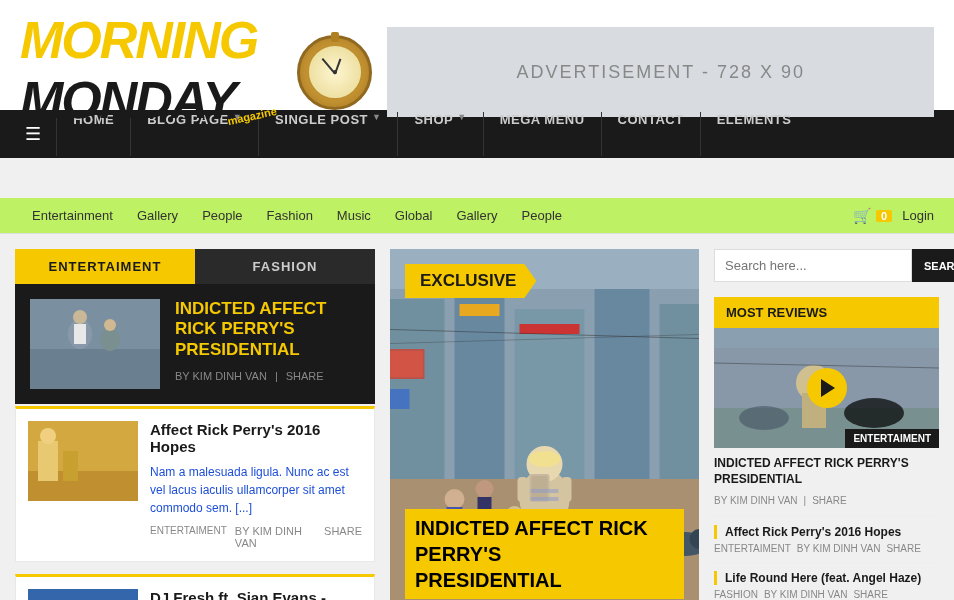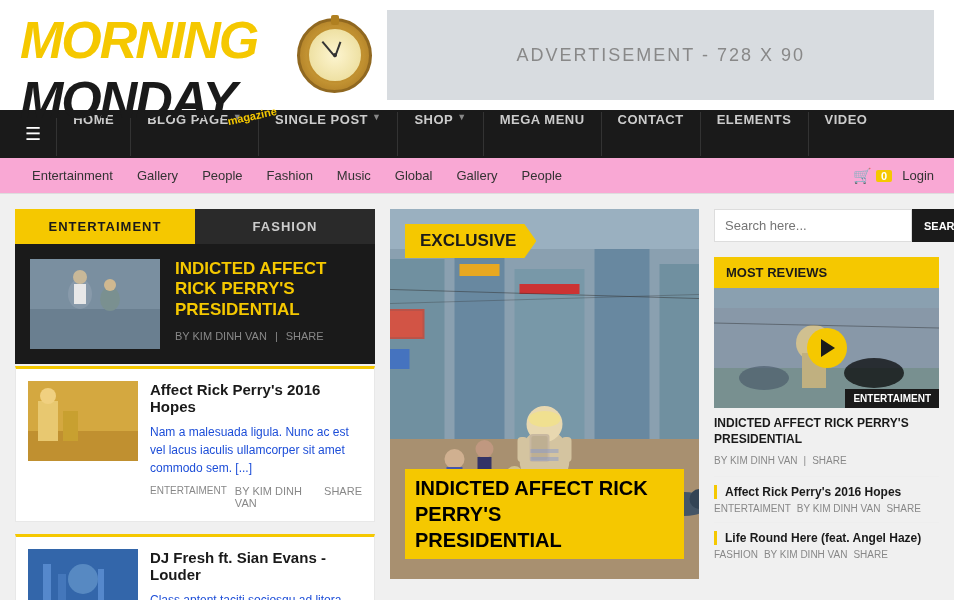--- a/index.html
+++ b/index.html
@@ -11,21 +11,21 @@
     .logo-monday { font-size: 52px; font-weight: 900; color: #1a1a1a; font-style: italic; letter-spacing: -2px; }
     .ad-banner { flex: 1; margin-left: 30px; background: #d8dce0; height: 90px; display: flex; align-items: center; justify-content: center; color: #888; font-size: 18px; letter-spacing: 2px; }
 
     
     .navbar { background: #1a1a1a; height: 48px; display: flex; align-items: center; padding: 0 10px; }
     .hamburger { color: #fff; font-size: 18px; padding: 0 15px; cursor: pointer; }
     .nav-item { color: #ccc; font-size: 13px; font-weight: bold; padding: 0 16px; height: 44px; display: flex; align-items: flex-start; cursor: pointer; border-left: 1px solid #333; text-transform: uppercase; letter-spacing: 0.5px; }
     .nav-arrow { font-size: 9px; margin-left: 4px; color: #888; }
 
     
-    .subnav { background: #f9a8d4; border-bottom: 1px solid #ddd; display: flex; align-items: center; padding: 0 20px; height: 36px; }
+    .subnav { background: #bef264; border-bottom: 1px solid #ddd; display: flex; align-items: center; padding: 0 20px; height: 36px; margin-top: 40px; }
     .subnav-item { font-size: 13px; color: #333; padding: 0 12px; cursor: pointer; height: 36px; display: flex; align-items: center; }
     .subnav-right { margin-left: auto; display: flex; align-items: center; gap: 10px; }
     .cart-btn { display: flex; align-items: center; gap: 4px; }
     .cart-badge { background: #f5c800; color: #fff; border-radius: 2px; padding: 0 5px; font-size: 11px; font-weight: bold; }
     .login-link { font-size: 13px; color: #333; cursor: pointer; }
 
     
     .main-layout { display: flex; gap: 0; padding: 15px; gap: 15px; }
 
     
@@ -84,21 +84,21 @@
 
 <div class="header">
   <div style="display:flex; align-items:flex-end; position:relative;">
     <div>
       <div class="logo-morning">MORNING</div>
       <div class="logo-monday">MONDAY</div>
     </div>
     <span style="font-size:11px;color:#f5c800;font-weight:bold;transform:rotate(-12deg);display:inline-block;margin-bottom:8px;margin-left:-30px;">magazine</span>
   </div>
 
-  <div style="display:flex; flex:1; margin-left:20px; align-items:center;">
+  <div style="display:flex; flex:1; margin-left:20px; align-items:center;margin-top:17px;">
 
     <div style="width:75px;height:75px;border-radius:50%;background:radial-gradient(circle, #e8c870 0%,#c09030 60%,#a07020 100%);border:3px solid #906820;display:flex;align-items:center;justify-content:center;flex-shrink:0;position:relative;">
       <div style="width:56px;height:56px;border-radius:50%;background:radial-gradient(circle,#fdf5d0 0%,#e8d890 100%);border:2px solid #c09030;position:relative;display:flex;align-items:center;justify-content:center;">
         <div style="position:absolute;width:2px;height:16px;background:#333;top:12px;left:50%;transform:translateX(-50%) rotate(20deg);transform-origin:bottom;"></div>
         <div style="position:absolute;width:1.5px;height:20px;background:#333;top:8px;left:50%;transform:translateX(-50%) rotate(-40deg);transform-origin:bottom;"></div>
         <div style="width:4px;height:4px;border-radius:50%;background:#333;position:absolute;"></div>
       </div>
 
       <div style="position:absolute;top:-6px;left:50%;transform:translateX(-50%);width:8px;height:10px;background:#b08020;border-radius:2px;"></div>
     </div>
@@ -124,23 +124,20 @@
       <span class="nav-arrow"> ▼</span>
     </div>
   <div class="nav-item">
       <span>MEGA MENU</span>
     </div>
   <div class="nav-item">
       <span>CONTACT</span>
     </div>
   <div class="nav-item">
       <span>ELEMENTS</span>
-    </div>
-  <div class="nav-item">
-      <span>VIDEO</span>
     </div>
 </div>
 
 <div class="subnav">
   <div class="subnav-item">Entertainment</div>
   <div class="subnav-item">Gallery</div>
   <div class="subnav-item">People</div>
   <div class="subnav-item">Fashion</div>
   <div class="subnav-item">Music</div>
   <div class="subnav-item">Global</div>

